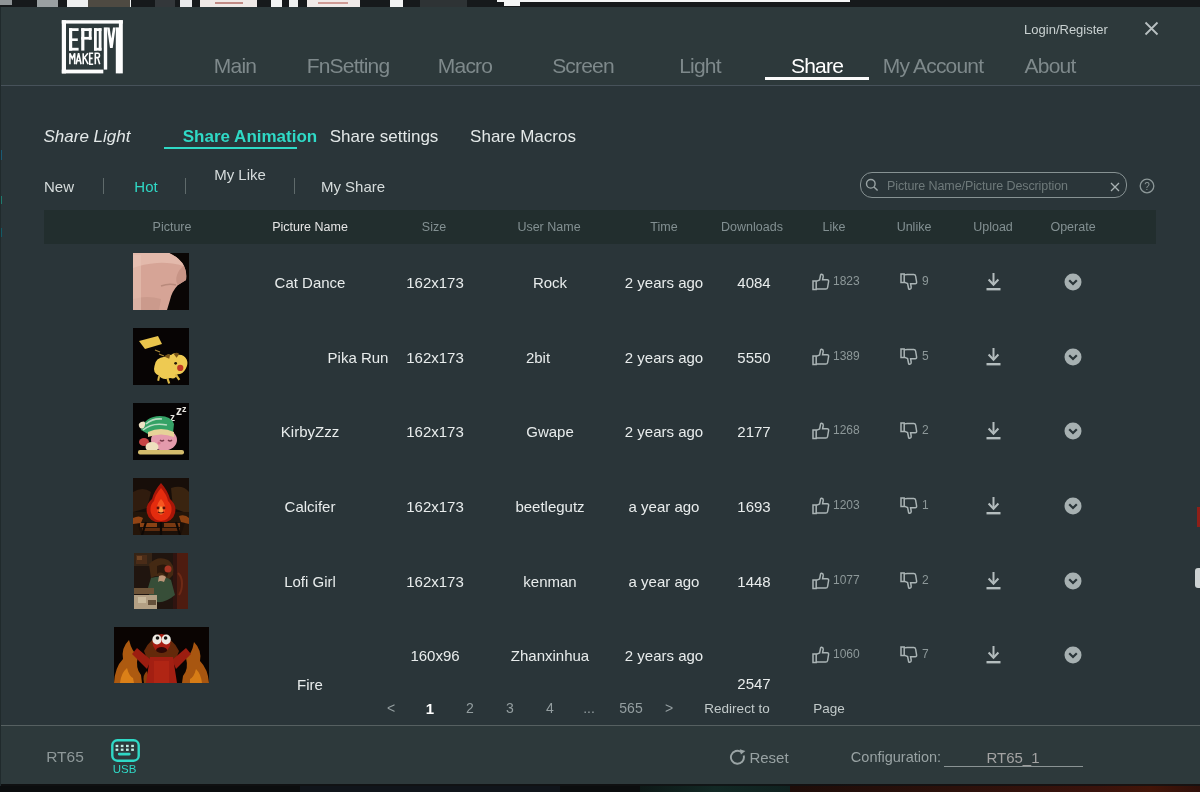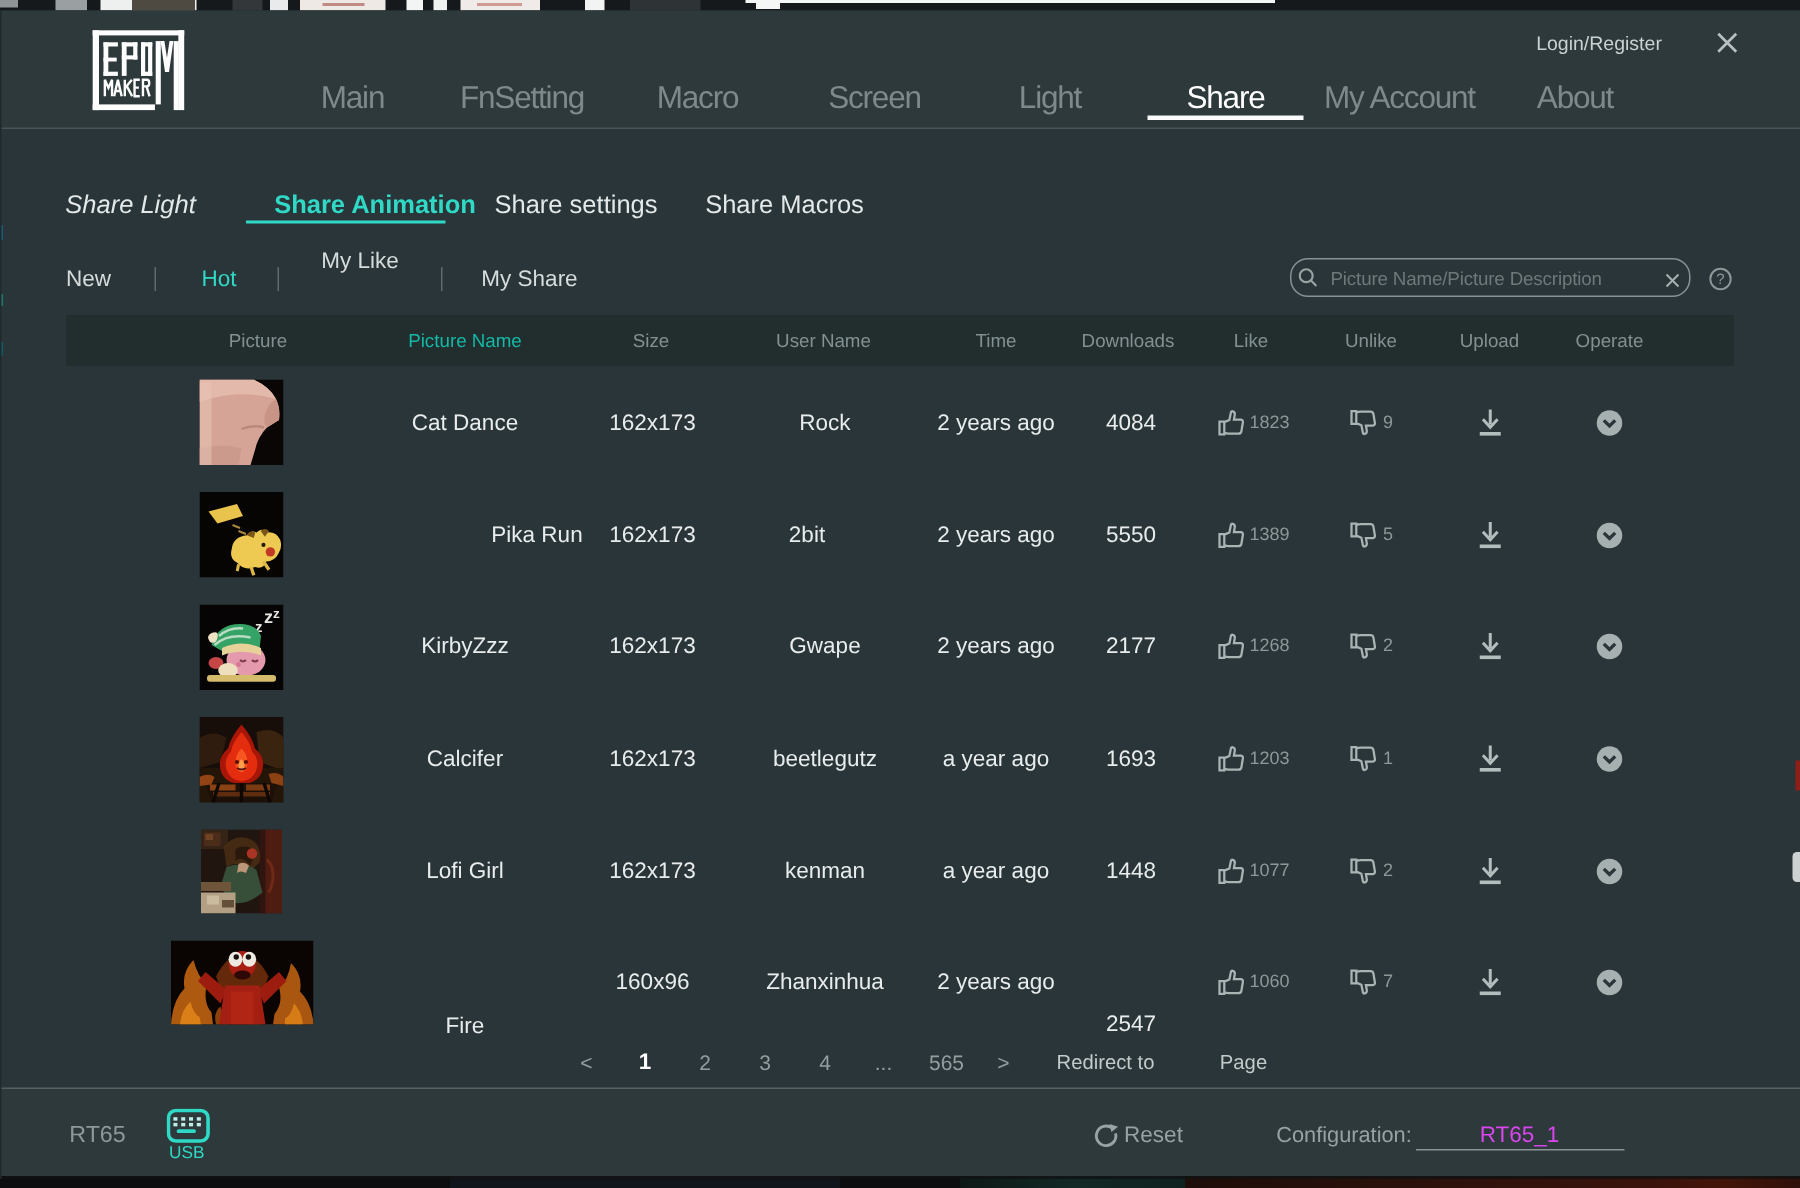--- a/index.html
+++ b/index.html
@@ -113,21 +113,21 @@
   <svg class="abs" style="left:1110px;top:175px;" width="10" height="10" viewBox="0 0 10 10">
     <path d="M1,1 L9,9 M9,1 L1,9" stroke="#a8b1b2" stroke-width="1.3" fill="none"></path>
   </svg>
   <svg class="abs" style="left:1139px;top:171px;" width="16" height="16" viewBox="0 0 16 16">
     <circle cx="8" cy="8" r="6.8" stroke="#8c9798" stroke-width="1.3" fill="none"></circle>
     <text x="8" y="11.5" text-anchor="middle" font-size="10" fill="#8c9798" font-family="Liberation Sans">?</text>
   </svg>
 
   <div class="abs" style="left:44px;top:203px;width:1112px;height:34px;background:#222e2e;"></div>
   <div class="abs ctr hd" style="left:172px;top:220px;font-size:12.5px;color:#839092;">Picture</div>
-  <div class="abs ctr hd" style="left:310px;top:220px;font-size:12.5px;color:#14b8a6;">Picture Name</div>
+  <div class="abs ctr hd" style="left:310px;top:220px;font-size:12.5px;color:#e5e5e5;">Picture Name</div>
   <div class="abs ctr hd" style="left:434px;top:220px;font-size:12.5px;color:#839092;">Size</div>
   <div class="abs ctr hd" style="left:549px;top:220px;font-size:12.5px;color:#839092;">User Name</div>
   <div class="abs ctr hd" style="left:664px;top:220px;font-size:12.5px;color:#839092;">Time</div>
   <div class="abs ctr hd" style="left:752px;top:220px;font-size:12.5px;color:#839092;">Downloads</div>
   <div class="abs ctr hd" style="left:834px;top:220px;font-size:12.5px;color:#839092;">Like</div>
   <div class="abs ctr hd" style="left:914px;top:220px;font-size:12.5px;color:#839092;">Unlike</div>
   <div class="abs ctr hd" style="left:993px;top:220px;font-size:12.5px;color:#839092;">Upload</div>
   <div class="abs ctr hd" style="left:1073px;top:220px;font-size:12.5px;color:#839092;">Operate</div>
 
 <svg class="abs" style="left:133px;top:246px;" width="56" height="57" viewBox="0 0 56 57">
@@ -408,21 +408,21 @@
   </svg>
   <div class="abs ctr" style="left:124.5px;top:762px;font-size:11.5px;color:#2fd9c6;">USB</div>
 
   <svg class="abs" style="left:729px;top:742px;" width="17" height="17" viewBox="0 0 17 17">
     <path d="M12.4,3.1 A6.5,6.5 0 1 0 14.7,6.6" stroke="#9aa4a5" stroke-width="1.9" fill="none"></path>
     <polygon points="10.8,0.3 16.4,2.1 11.9,5.6" fill="#9aa4a5"></polygon>
   </svg>
   <div class="abs ctr" style="left:769px;top:750px;font-size:15px;color:#98a2a3;">Reset</div>
   <div class="abs ctr" style="left:896px;top:750px;font-size:14.5px;color:#98a2a3;">Configuration:</div>
   <div class="abs" style="left:944px;top:759px;width:139px;height:1px;background:#8a9394;"></div>
-  <div class="abs ctr" style="left:1013px;top:750px;font-size:15px;color:#d946ef;">RT65_1</div>
+  <div class="abs ctr" style="left:1013px;top:750px;font-size:15px;color:#a3a3a3;">RT65_1</div>
 </div>
 
 <div class="abs" style="left:0;top:784px;width:1200px;height:8px;background:#0b0d0e;">
   <div class="abs" style="left:300px;top:0;width:260px;height:8px;background:#10151b;"></div>
   <div class="abs" style="left:640px;top:0;width:150px;height:8px;background:linear-gradient(90deg,#0d1917,#122925,#102220);"></div>
   <div class="abs" style="left:790px;top:0;width:410px;height:8px;background:linear-gradient(90deg,#1e0d09,#2c110b 40%,#3a130c 75%,#431508 88%,#2f100a);"></div>
   <div class="abs" style="left:0;top:0;width:1200px;height:2px;background:#101213;opacity:0.8;"></div>
 </div>
 <div class="abs" style="left:1197px;top:507px;width:3px;height:20px;background:#8e1f18;"></div>
 <div class="abs" style="left:1195px;top:568px;width:5px;height:20px;background:#cdd2d3;border-radius:3px 0 0 3px;"></div>

